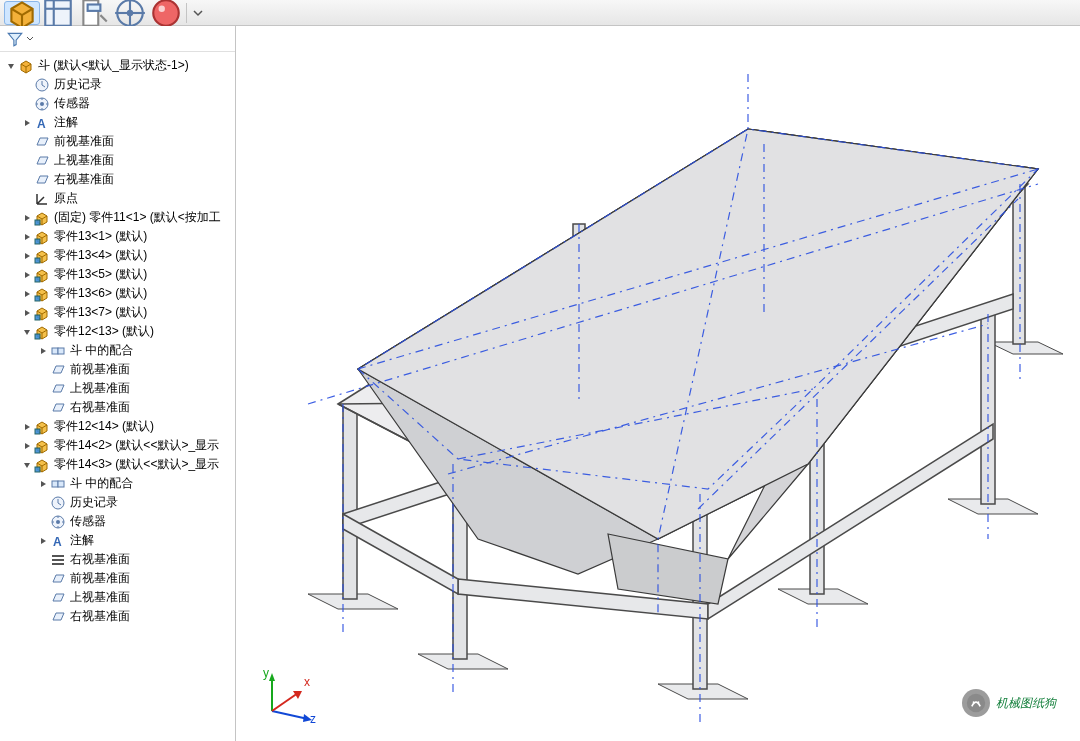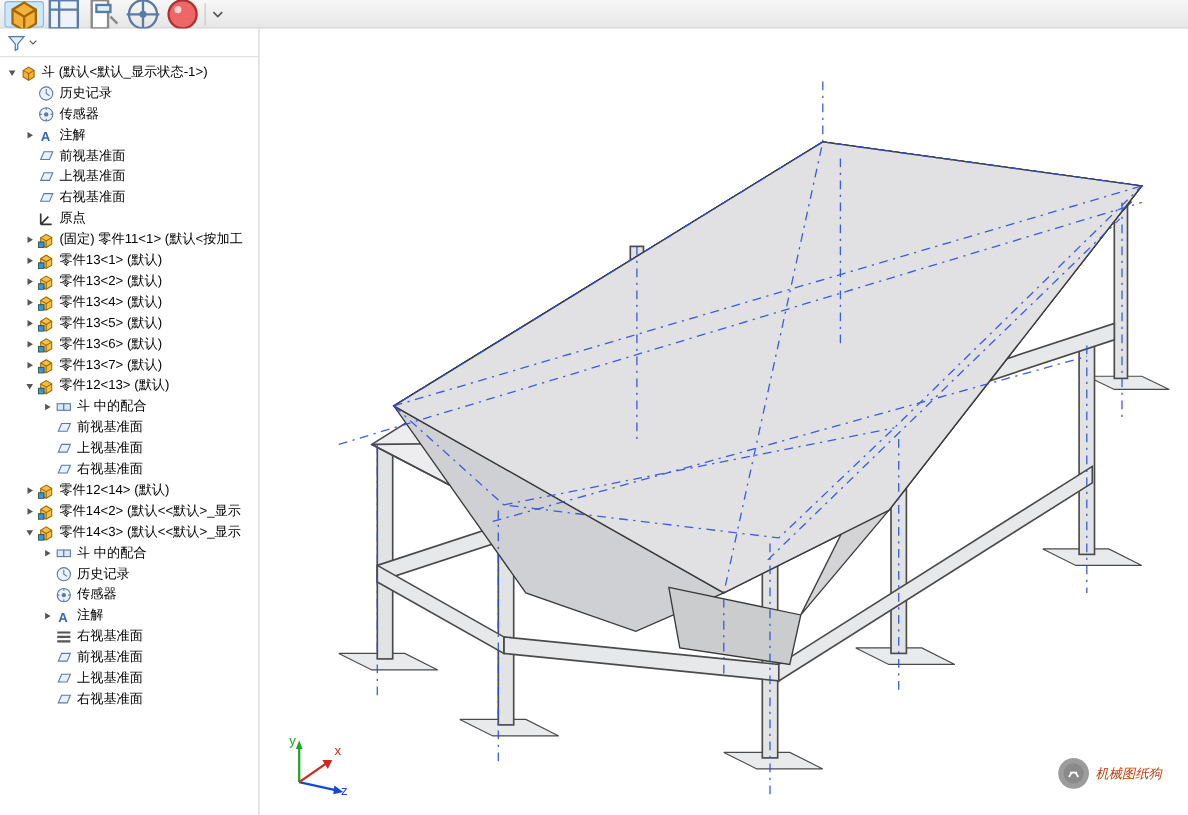--- a/index.html
+++ b/index.html
@@ -46,21 +46,21 @@
 
   .viewport {
     flex:1; position:relative; background: #ffffff;
   }
   .model-area {
     position:absolute; inset:0; display:flex; align-items:center; justify-content:center;
   }
   .triad { position:absolute; left: 24px; bottom: 18px; width: 60px; height:60px; }
   .watermark {
     position:absolute; right: 24px; bottom: 24px; display:flex; align-items:center; gap:6px;
-    color:#c2410c; font-size:18px; font-style: italic;
+    color:#15803d; font-size:18px; font-style: italic;
   }
   .wm-logo { width:28px; height:28px; border-radius:50%; background:#9c9c9c; display:flex; align-items:center; justify-content:center; color:#fff;}
 
   
   .tree { scrollbar-color:#c7c7c7 #f2f2f2; }
 
 </style>
 </head>
 <body>
 
@@ -241,37 +241,20 @@
             <span class="ico">
               <svg viewBox="0 0 16 16">
                 <g fill="#f4c04a" stroke="#a06a00">
                   <path d="M3 6 L8 3 L13 6 L13 12 L8 15 L3 12 Z"></path>
                 </g>
                 <path d="M3 6 L8 9 L13 6 M8 9 L8 15" stroke="#a06a00" fill="none"></path>
                 <rect x="1" y="10" width="5" height="5" fill="#3b8cd6" stroke="#155" opacity="0.9"></rect>
               </svg>
             </span>
             <span class="label">零件13&lt;1&gt; (默认)</span>
-          </div>
-          <div class="node ind-1">
-            <span class="twisty ">
-              <svg width="10" height="10">
-                <path d="M3 2 L8 5 L3 8 Z" fill="#555"></path>
-              </svg>
-            </span>
-            <span class="ico">
-              <svg viewBox="0 0 16 16">
-                <g fill="#f4c04a" stroke="#a06a00">
-                  <path d="M3 6 L8 3 L13 6 L13 12 L8 15 L3 12 Z"></path>
-                </g>
-                <path d="M3 6 L8 9 L13 6 M8 9 L8 15" stroke="#a06a00" fill="none"></path>
-                <rect x="1" y="10" width="5" height="5" fill="#3b8cd6" stroke="#155" opacity="0.9"></rect>
-              </svg>
-            </span>
-            <span class="label">零件13&lt;2&gt; (默认)</span>
           </div>
           <div class="node ind-1">
             <span class="twisty ">
               <svg width="10" height="10">
                 <path d="M3 2 L8 5 L3 8 Z" fill="#555"></path>
               </svg>
             </span>
             <span class="ico">
               <svg viewBox="0 0 16 16">
                 <g fill="#f4c04a" stroke="#a06a00">

